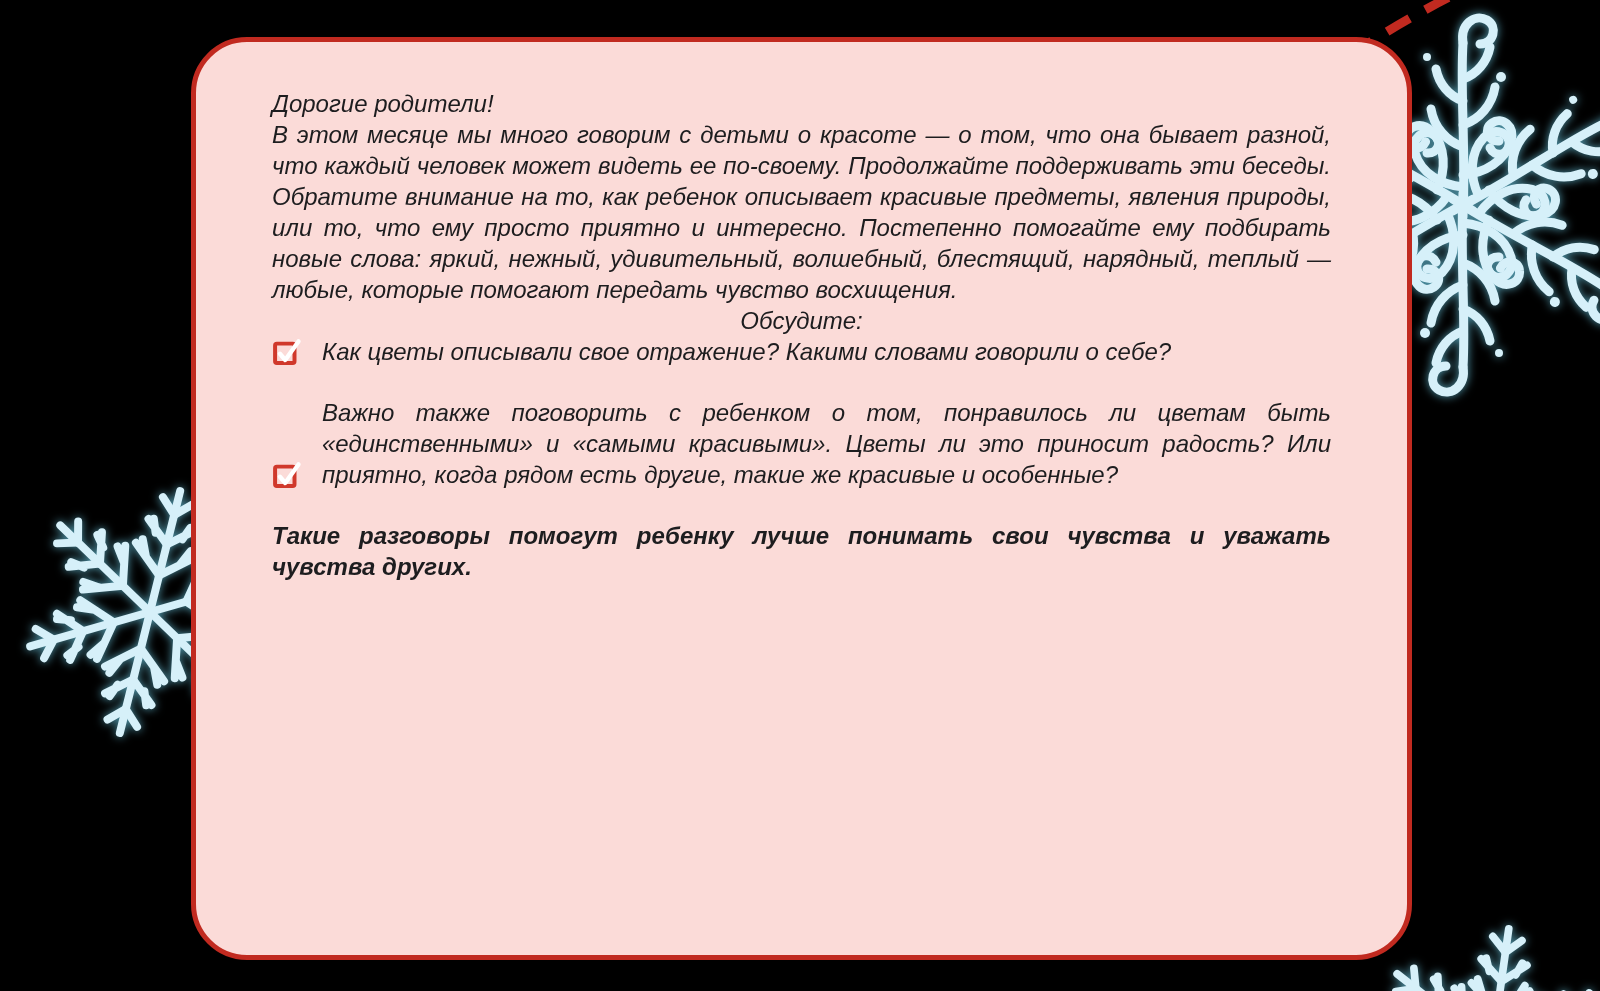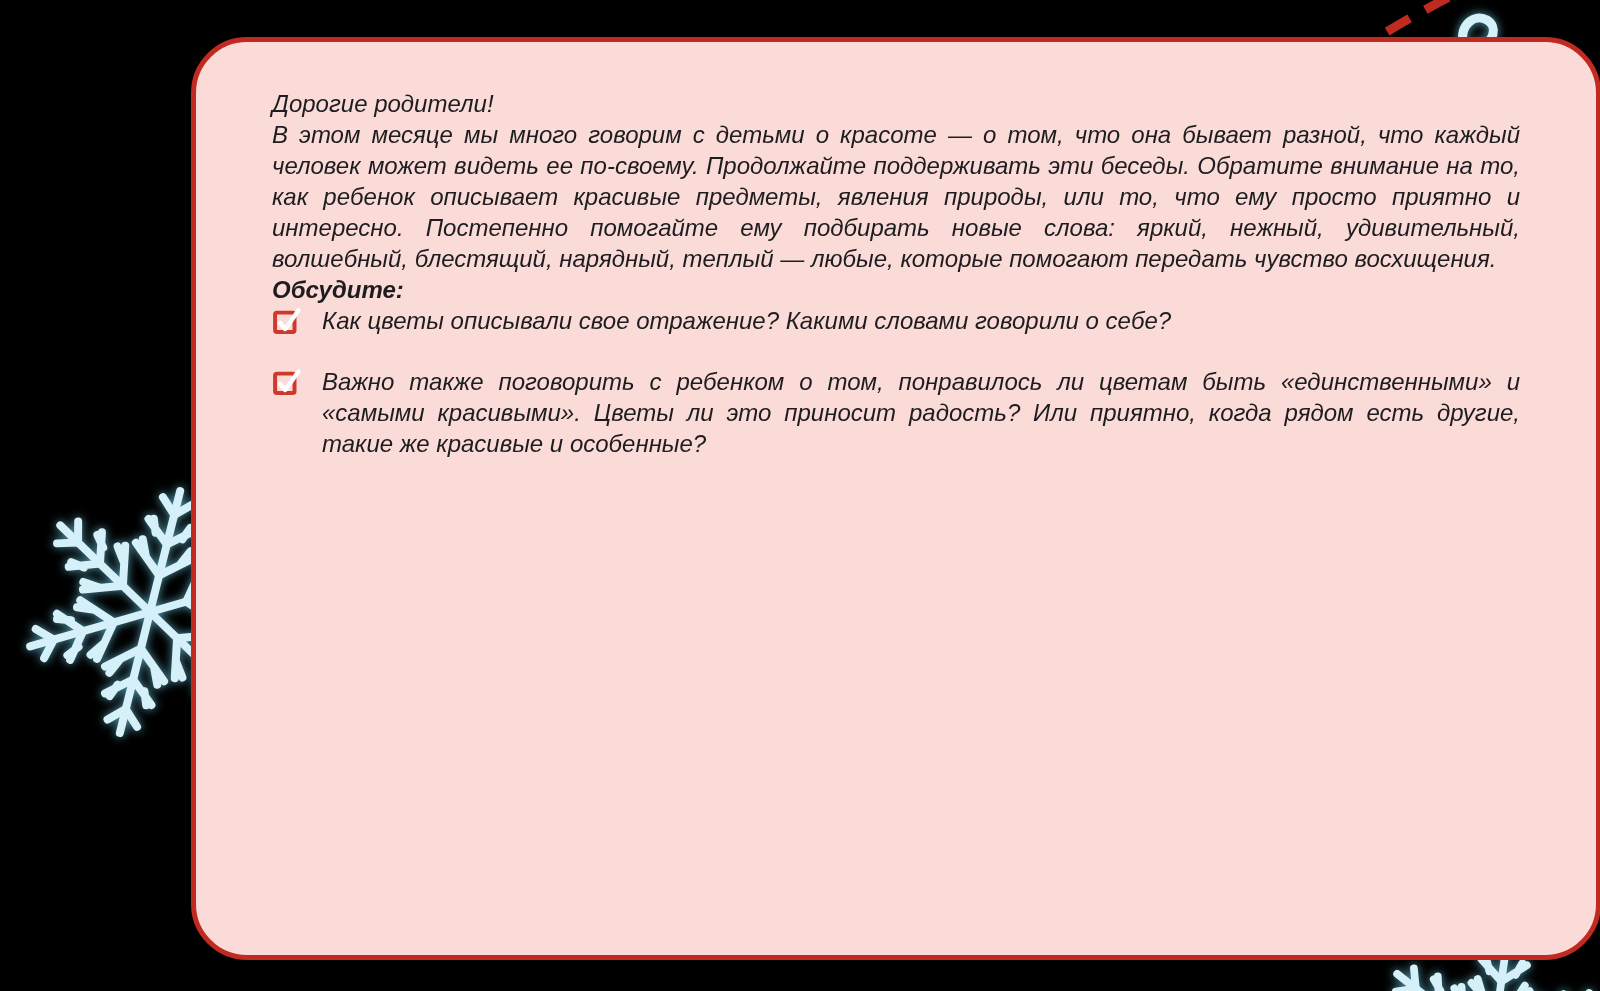--- a/index.html
+++ b/index.html
@@ -13,43 +13,43 @@
   .stage { position: absolute; inset: 0; }
 
   
   .decor { position: absolute; z-index: 0; }
   .snow { filter: drop-shadow(0 0 5px rgba(110, 205, 232, 0.75)); }
 
   
   .card {
     position: absolute; z-index: 2;
     left: 191px; top: 37px;
-    width: 1410px; height: 923px;
+    width: 1221px; height: 923px;
     box-sizing: border-box;
     background: #fbdbd8;
     border: 5px solid #c12a20;
     border-radius: 56px;
     padding: 46px 76px 40px 76px;
     color: #1d1d1f;
     font-style: italic;
     font-size: 24px;
     line-height: 31px;
   }
   .card p { margin: 0; }
   .greeting { margin-bottom: 33px; }
   .para { text-align: justify; margin-bottom: 29px; }
   .para .b, .b { font-weight: normal; }
-  .discuss { font-weight: bold; margin: 33px 0 30px 0; }
+  .discuss { font-weight: normal; margin: 33px 0 30px 0; text-align: center; }
   .bullets {
     list-style: none;
     margin: 0; padding: 0;
   }
   .bullets li {
     display: flex;
-    align-items: flex-start;
+    align-items: flex-end;
     gap: 20px;
     margin-bottom: 30px;
   }
   .check {
     flex: 0 0 auto;
     width: 30px; height: 30px;
     margin-top: 1px;
     display: inline-block;
   }
   .li-text { text-align: justify; }
@@ -143,15 +143,16 @@
         <span class="check">
           <svg width="30" height="30" viewBox="0 0 34 34">
             <rect x="3.5" y="7.5" width="22" height="22" rx="2" fill="none" stroke="#d0382b" stroke-width="4.5"></rect>
             <path d="M9,19 L15,26 L30,5" fill="none" stroke="#ffffff" stroke-width="5" stroke-linecap="round" stroke-linejoin="round"></path>
           </svg>
         </span>
         <span class="li-text">Важно также поговорить с ребенком о том, понравилось ли цветам быть «единственными» и «самыми красивыми». Цветы ли это приносит радость? Или приятно, когда рядом есть другие, такие же красивые и особенные?</span>
       </li>
     </ul>
 
+    <p class="closing">Такие разговоры помогут ребенку лучше понимать свои чувства и уважать чувства других.</p>
 
   </div>
 </div>
 
 </body></html>

